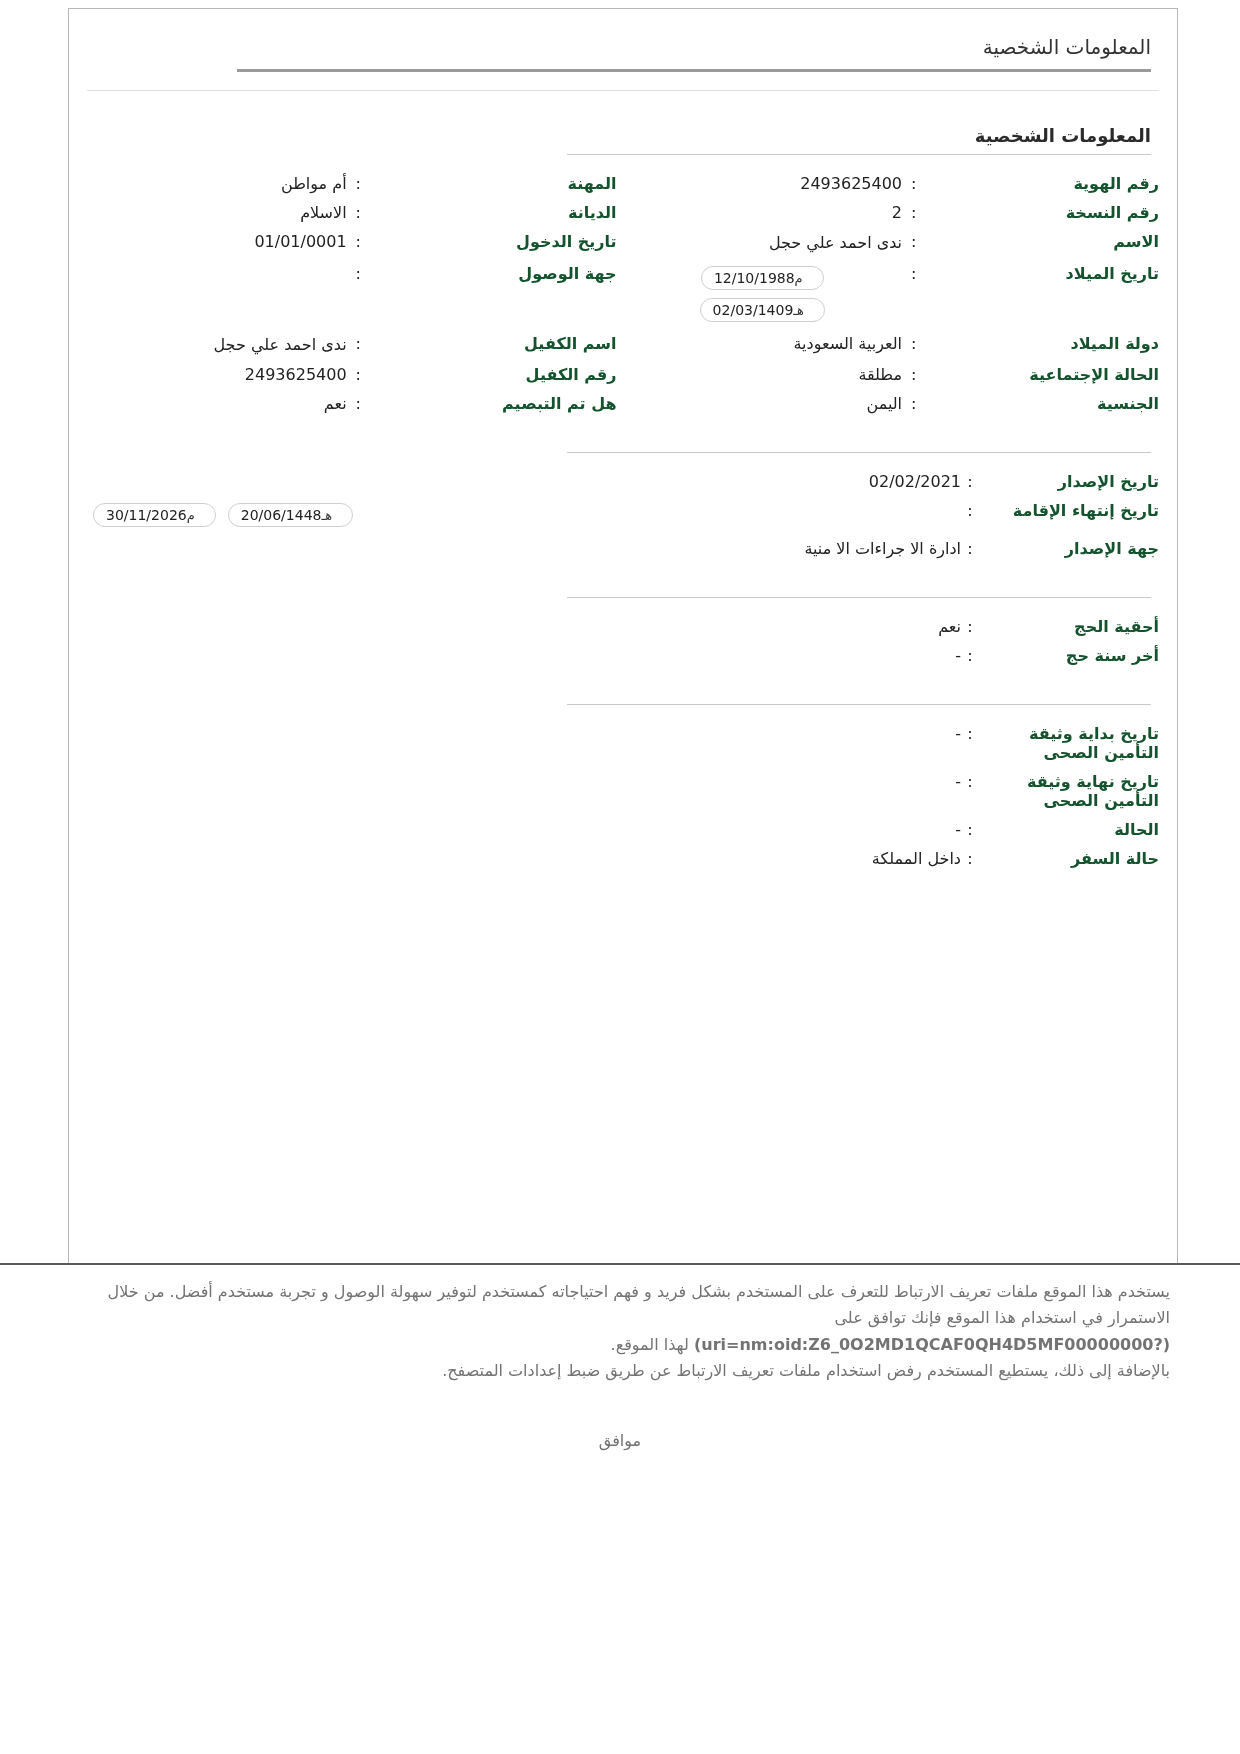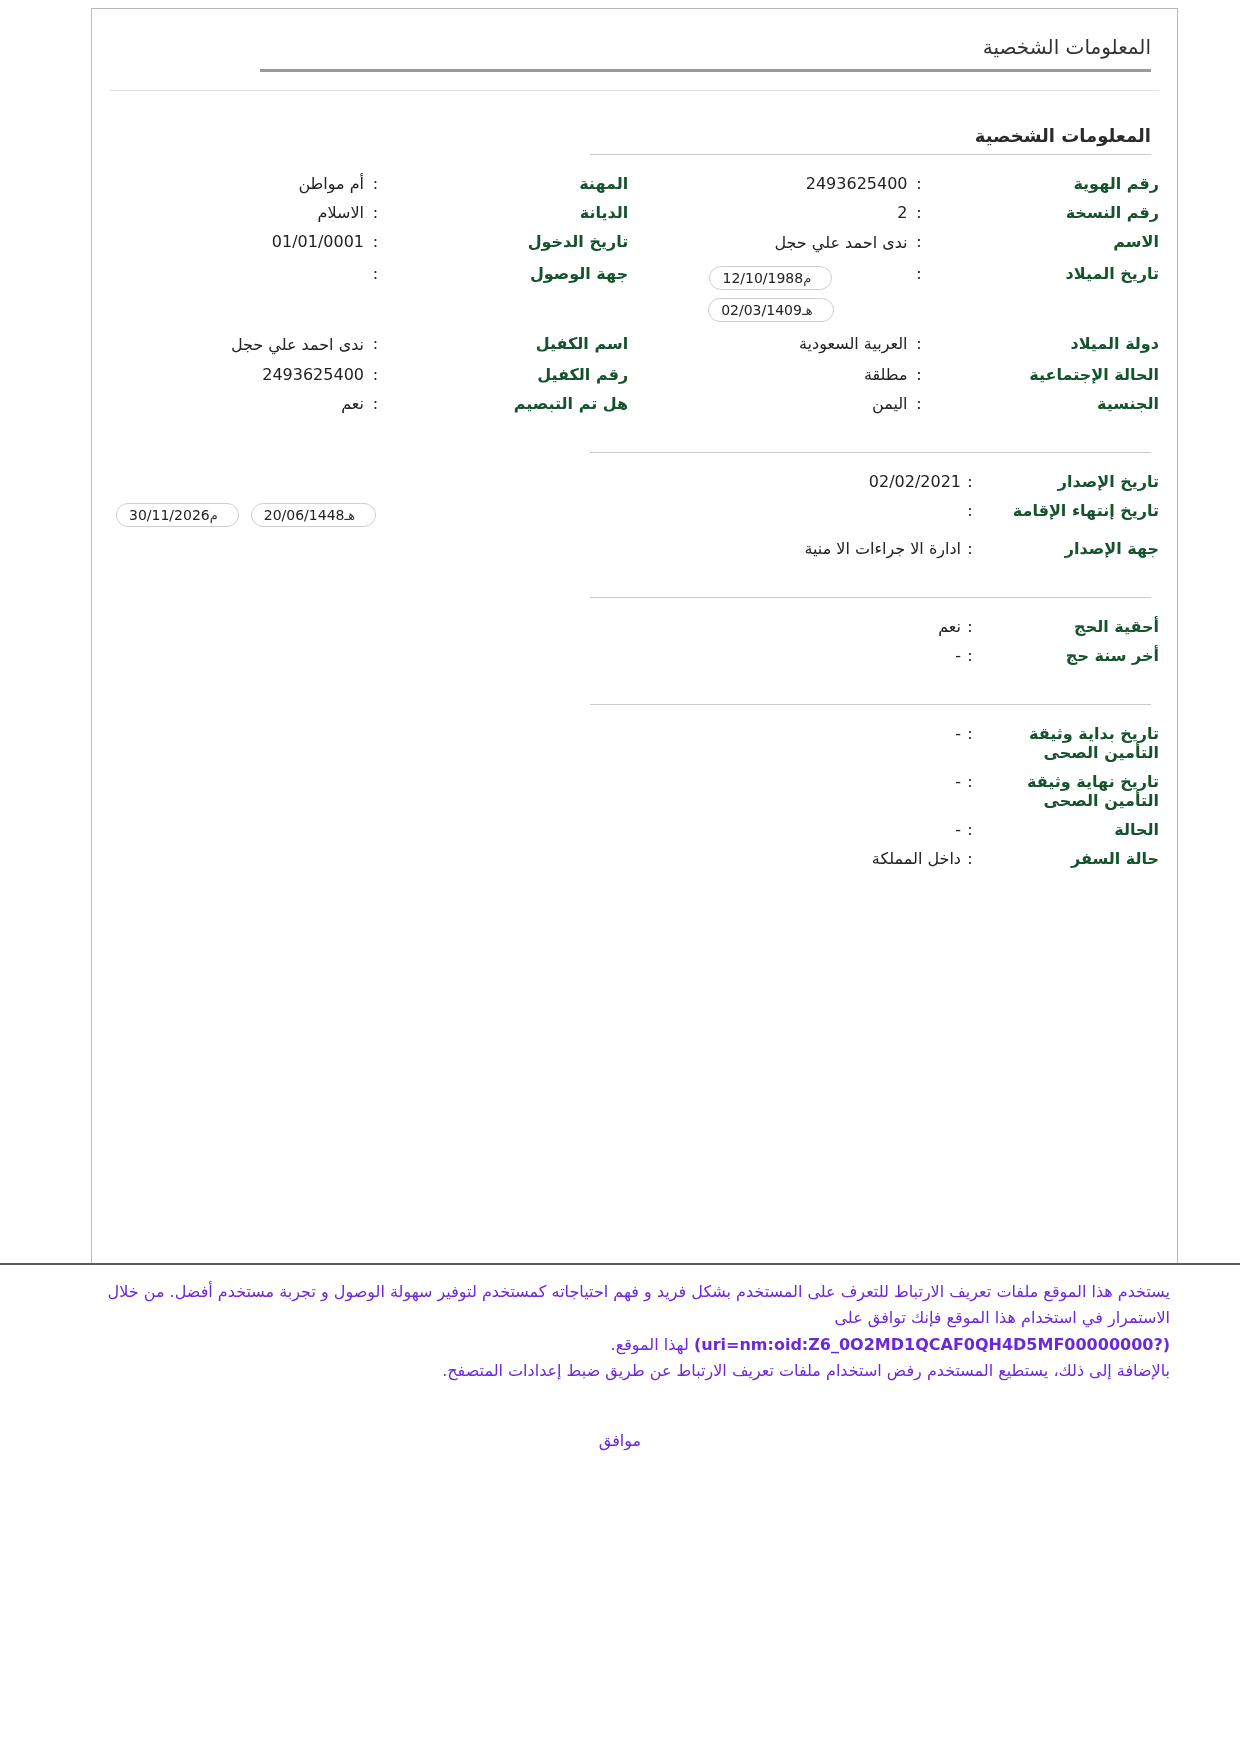--- a/index.html
+++ b/index.html
@@ -10,21 +10,21 @@
     font-family: "DejaVu Sans", "Liberation Sans", sans-serif;
     color: #222;
   }
   .page {
     width: 1240px;
     min-height: 1754px;
     position: relative;
     padding: 0;
   }
   .doc-frame {
-    margin: 8px 62px 0 91px;
+    margin: 8px 62px 0 68px;
     border: 1px solid #b9b9b9;
     border-bottom: none;
     min-height: 1255px;
     padding: 0 0 24px 0;
     background: #fff;
   }
   .doc-inner {
     padding: 18px 18px 0 18px;
   }
   .main-title {
@@ -118,27 +118,27 @@
   
   .footer-sep {
     border-top: 2px solid #5a5a5a;
     margin: 0 0 0 0;
   }
   .cookie {
     padding: 14px 70px 0 70px;
     text-align: right;
     font-size: 16px;
     line-height: 1.65;
-    color: #6d28d9;
+    color: #737373;
   }
   .cookie .b { font-weight: bold; }
   .agree {
     text-align: center;
     font-size: 16px;
-    color: #6d28d9;
+    color: #737373;
     margin-top: 46px;
   }
   .agree span { cursor: pointer; }
 </style>
 </head>
 <body>
 
 <div class="page">
 
   <div class="doc-frame">

